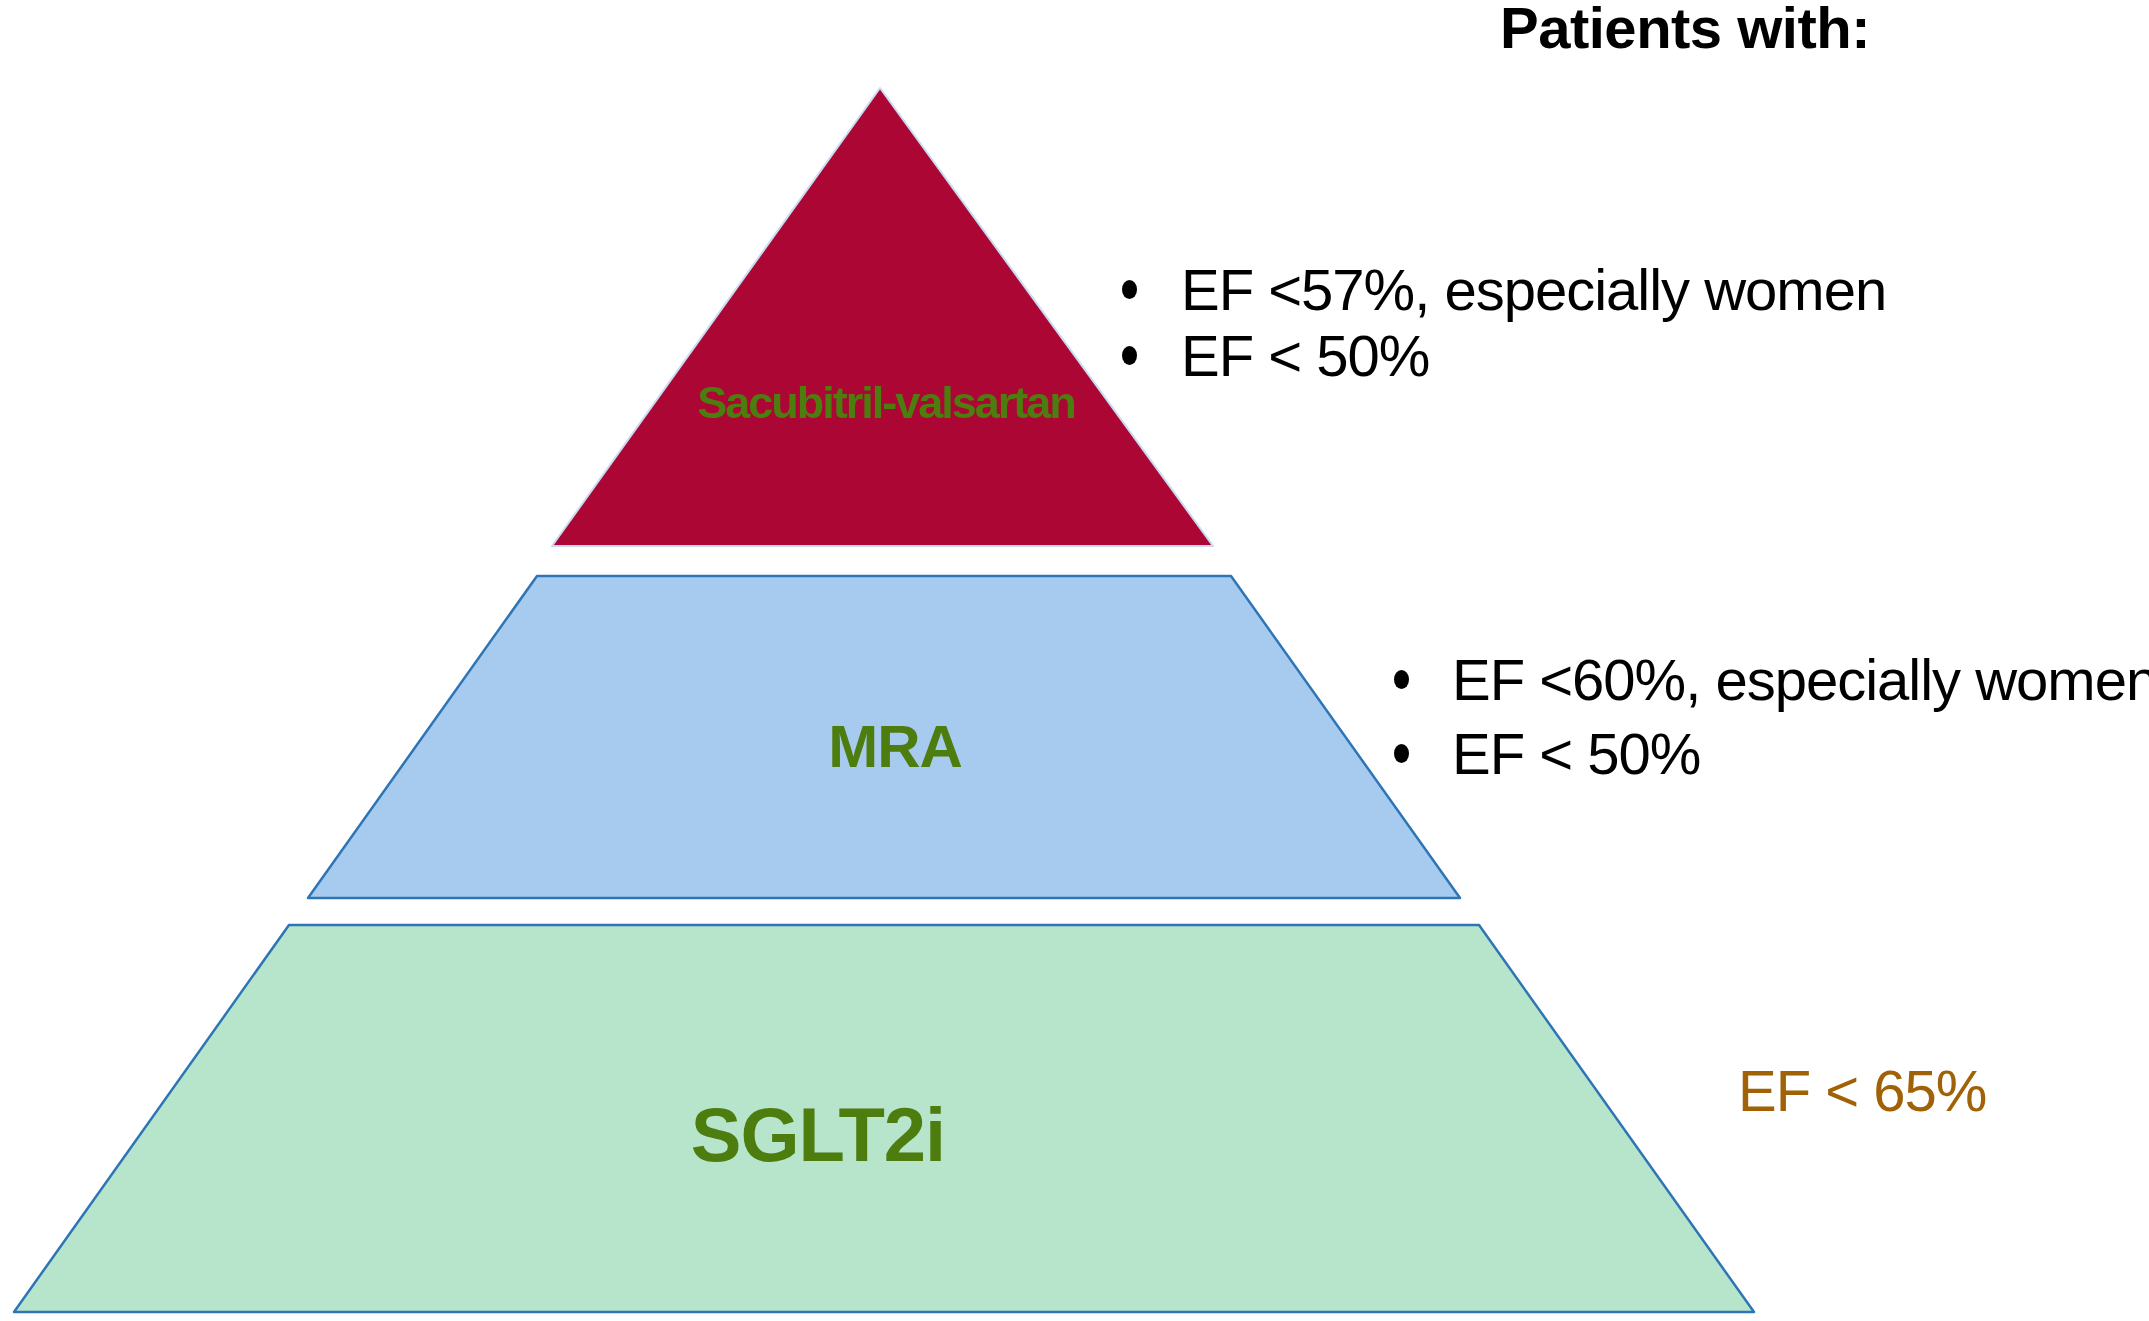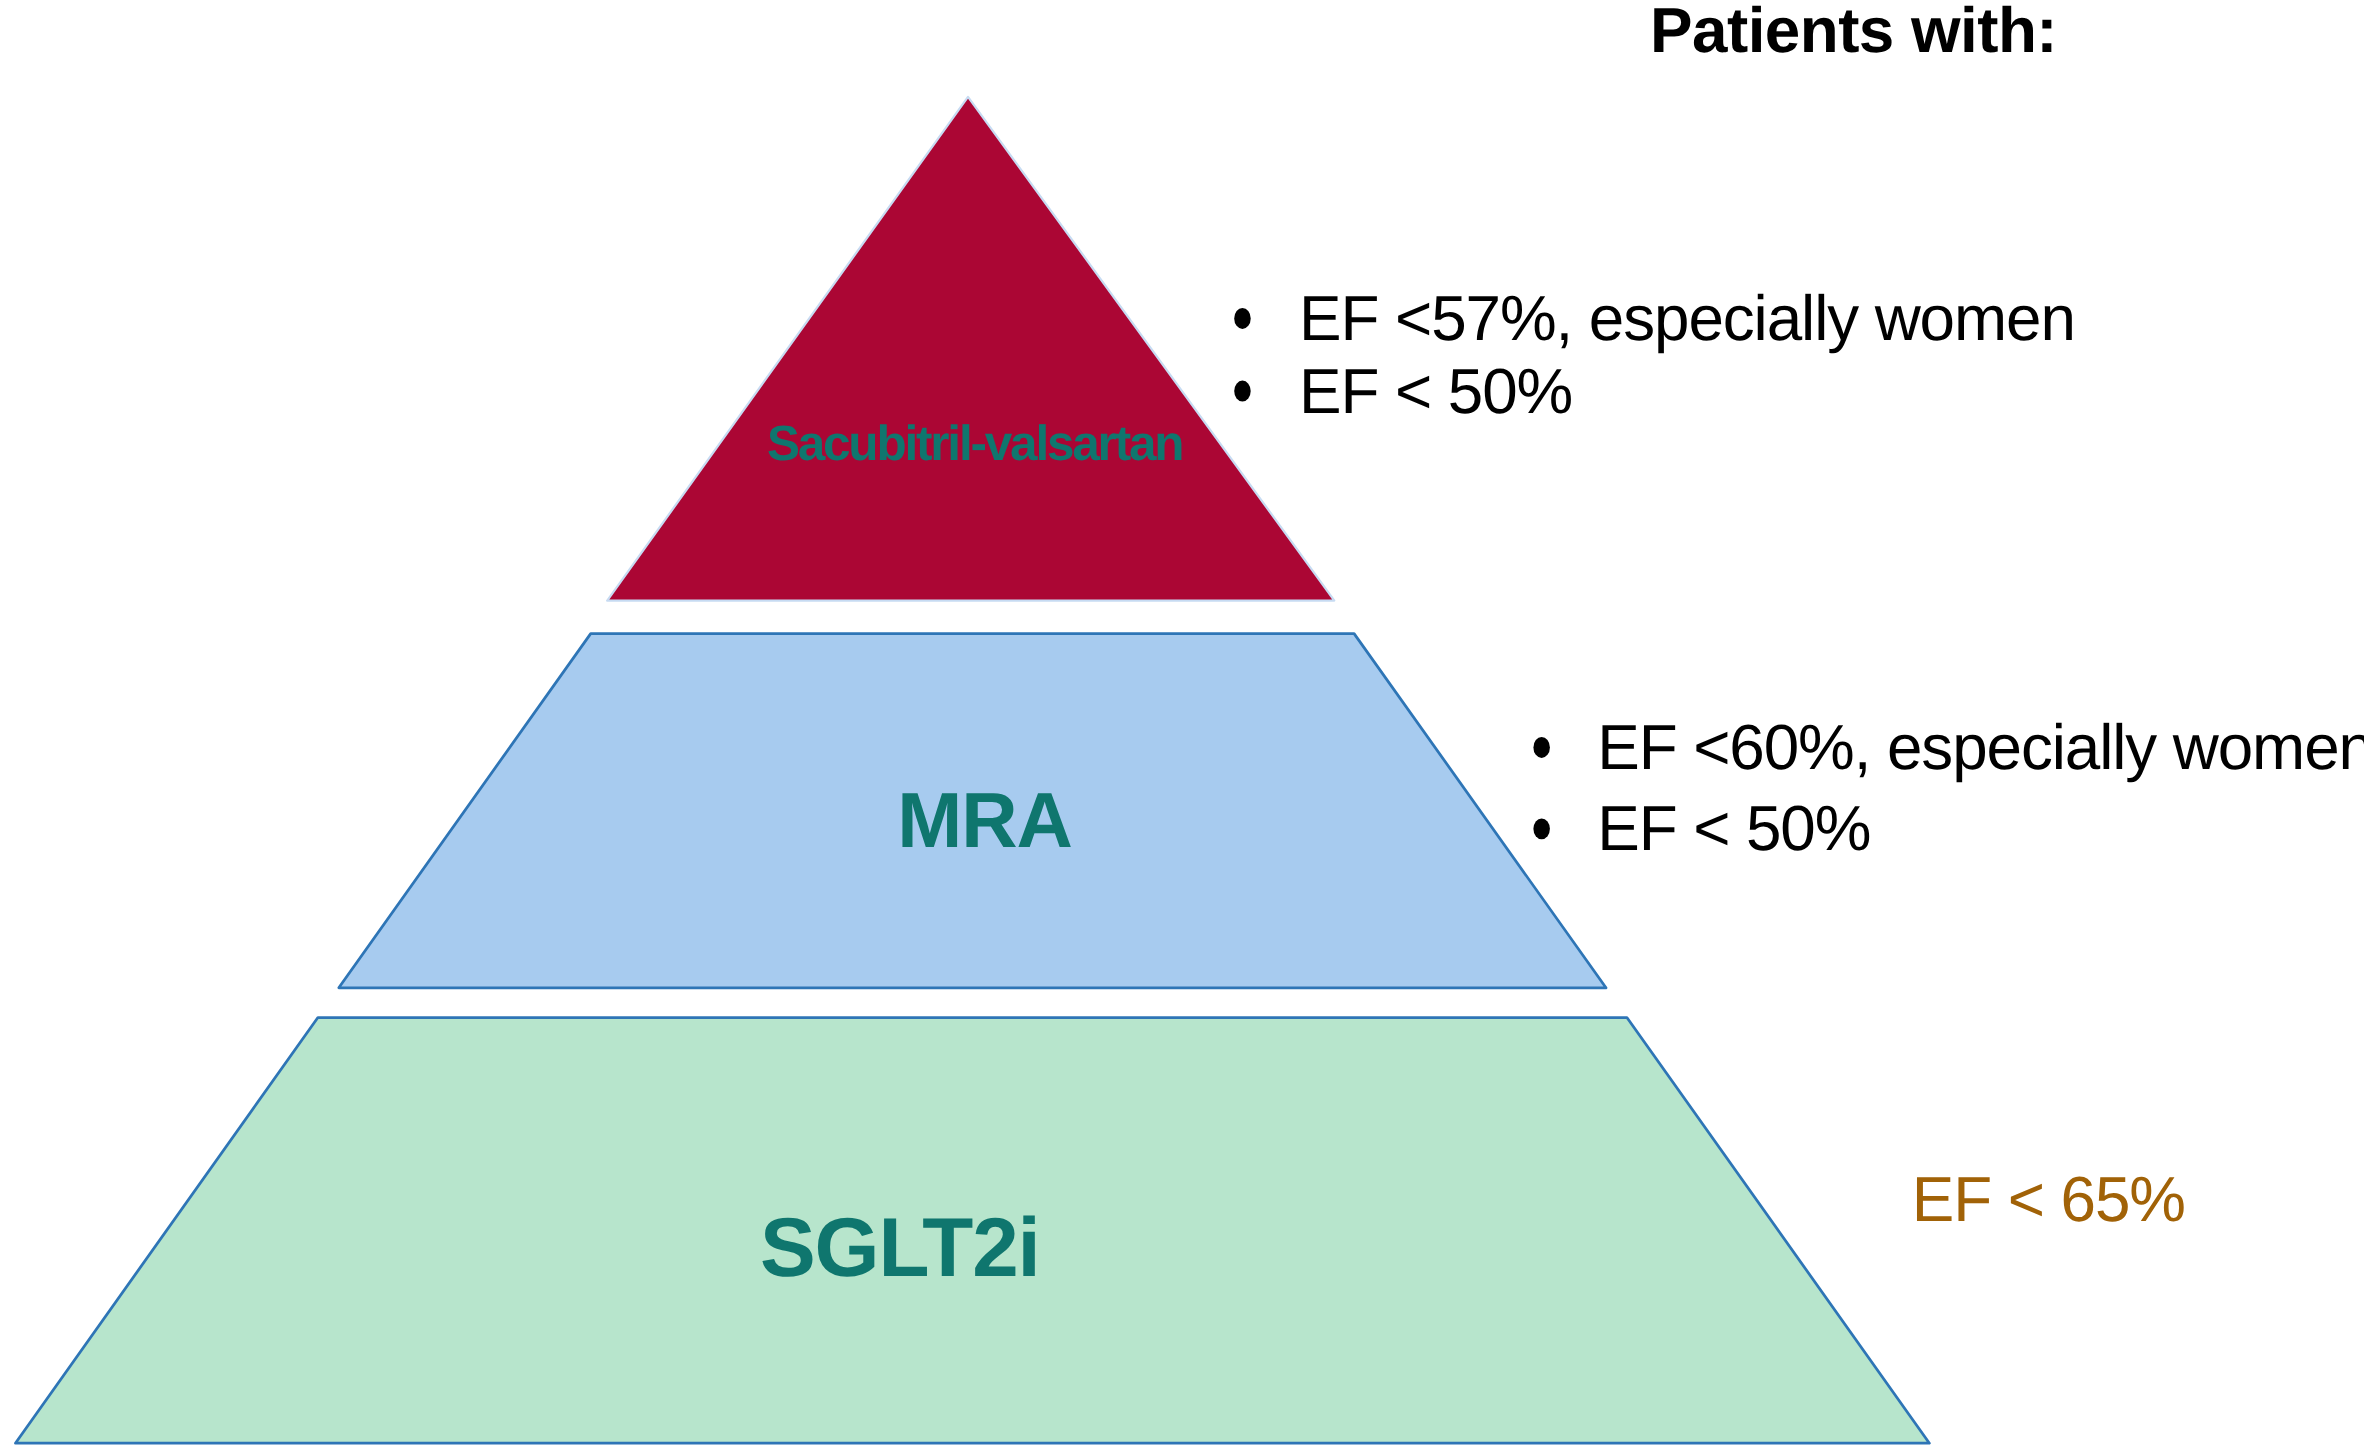--- a/index.html
+++ b/index.html
@@ -16,32 +16,32 @@
     font-family: "Liberation Sans", "DejaVu Sans", sans-serif;
   }
   svg.pyramid-svg {
     position: absolute;
     left: 0; top: 0;
     width: 2149px;
     height: 1321px;
   }
   .tier-label {
     position: absolute;
-    color: #0f766e;
+    color: #4d7c0f;
     font-weight: bold;
     text-align: center;
     white-space: nowrap;
   }
   .tier-label.t1 {
     left: 536px; top: 372px; width: 700px;
     font-size: 45px; line-height: 62px; letter-spacing: -2px;
   }
   .tier-label.t2 {
     left: 595px; top: 706px; width: 600px;
-    font-size: 71px; line-height: 82px; letter-spacing: -1px;
+    font-size: 60px; line-height: 82px; letter-spacing: -1px;
   }
   .tier-label.t3 {
     left: 518px; top: 1078px; width: 600px;
     font-size: 76px; line-height: 78px; letter-spacing: -1px; margin-top: 18px;
   }
   .fig-title {
     position: absolute;
     left: 1500px; top: -8px;
     font-size: 58px; line-height: 72px;
     font-weight: bold;

